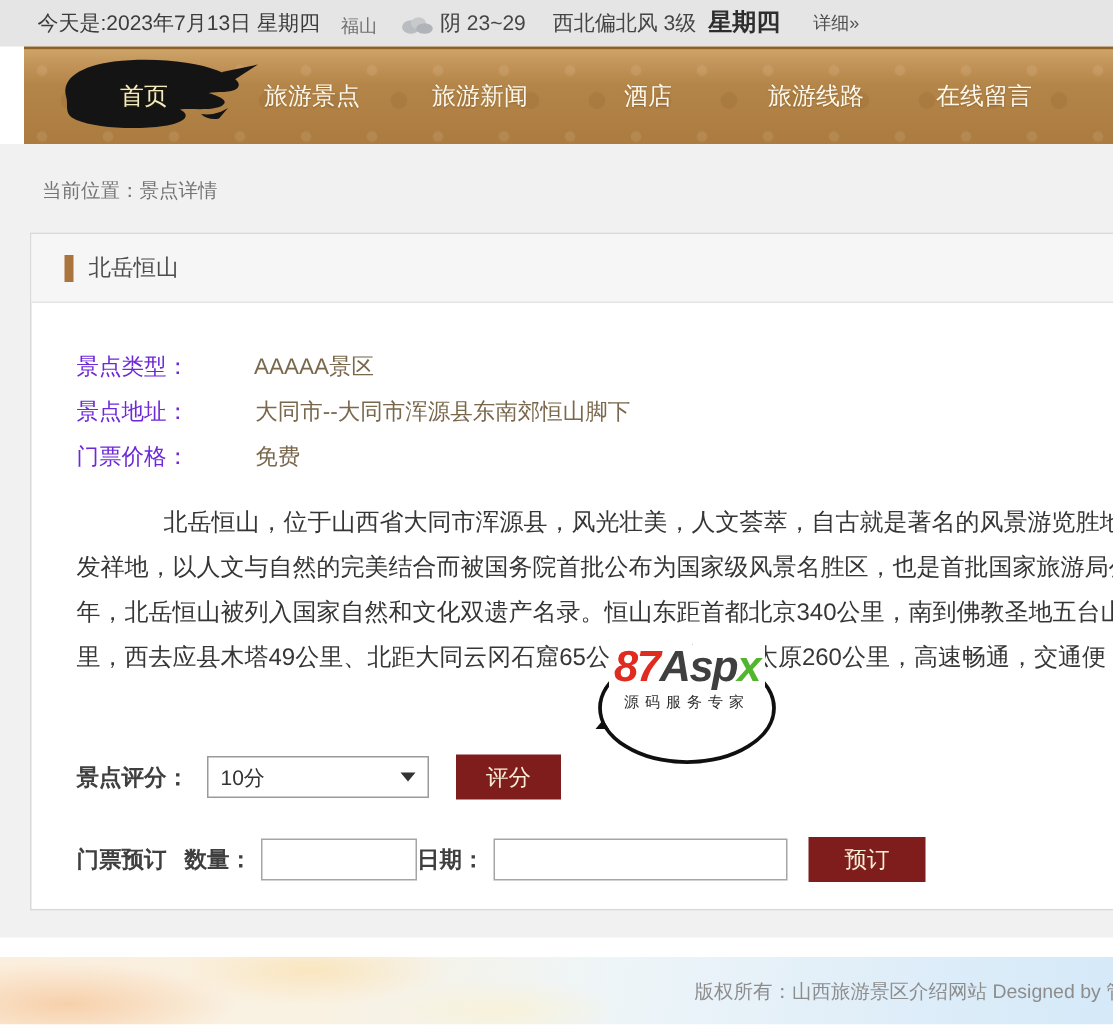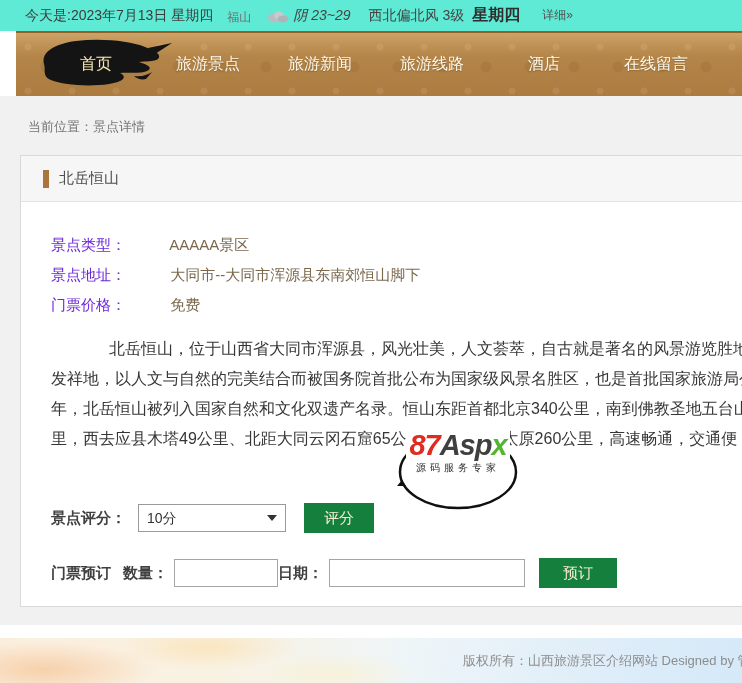--- a/index.html
+++ b/index.html
@@ -4,27 +4,27 @@
 <style>
   html,body{margin:0;padding:0;}
   body{
     width:742px;height:683px;position:relative;overflow:hidden;
     background:#ffffff;
     font-family:"Liberation Sans","DejaVu Sans",sans-serif;
   }
   
   .topbar{
     position:absolute;left:0;top:0;width:742px;height:31px;
-    background:#5eead4;display:flex;align-items:center;
+    background:#e5e5e5;display:flex;align-items:center;
     padding-left:25px;box-sizing:border-box;white-space:nowrap;
   }
   .topbar .date{font-size:14px;color:#3c3c3c;}
   .topbar .city{font-size:12px;color:#6f6f6f;margin-left:14px;position:relative;top:2px;}
   .topbar .cloud{margin-left:14px;display:inline-flex;align-items:center;}
-  .topbar .weather{font-size:14px;color:#454545;margin-left:4px;font-style:italic;}
+  .topbar .weather{font-size:14px;color:#454545;margin-left:4px;}
   .topbar .wind{font-size:14px;color:#454545;margin-left:18px;}
   .topbar .weekday{font-size:16px;color:#2e2e2e;font-weight:bold;margin-left:8px;}
   .topbar .detail{font-size:12px;color:#4f4f4f;margin-left:22px;cursor:pointer;}
   
   .navbar{
     position:absolute;left:16px;top:31px;width:742px;height:65px;box-sizing:border-box;
     border-top:2px solid #8f6128;
     background-image:
       radial-gradient(circle at 12px 14px, rgba(255,245,220,0.10) 3px, rgba(0,0,0,0) 4px),
       radial-gradient(circle at 30px 34px, rgba(110,70,20,0.12) 5px, rgba(0,0,0,0) 6px),
@@ -88,21 +88,21 @@
     border:1px solid #9a9a9a;background:#ffffff;cursor:pointer;
     font-size:14px;color:#333;line-height:26px;padding-left:8px;
   }
   .fake-select .arrow{
     position:absolute;right:8px;top:10px;width:0;height:0;
     border-left:5px solid transparent;border-right:5px solid transparent;
     border-top:6px solid #333;
   }
   .btn{
     height:30px;box-sizing:border-box;border:none;cursor:pointer;
-    background:#15803d;color:#f8eed4;font-size:15px;
+    background:#7f1d1d;color:#f8eed4;font-size:15px;
     font-family:"Liberation Sans","DejaVu Sans",sans-serif;
   }
   .btn-rate{margin-left:18px;width:70px;}
   .booking-row{
     position:absolute;left:30px;top:402px;display:flex;align-items:center;height:30px;
   }
   .booking-row .gap-s{margin-left:12px;}
   .text-input{
     height:28px;box-sizing:border-box;border:1px solid #a5a5a5;background:#fff;
     margin-left:6px;padding:0 4px;font-size:14px;
@@ -153,24 +153,24 @@
       </svg>
       <span>首页</span>
     </div>
     <div class="nav-item">
       <span>旅游景点</span>
     </div>
     <div class="nav-item">
       <span>旅游新闻</span>
     </div>
     <div class="nav-item">
+      <span>酒店</span>
+    </div>
+    <div class="nav-item">
       <span>旅游线路</span>
-    </div>
-    <div class="nav-item">
-      <span>酒店</span>
     </div>
     <div class="nav-item">
       <span>在线留言</span>
     </div>
   </div>
 </div>
 
 <div class="content-bg"></div>
 <div class="breadcrumb">当前位置：景点详情</div>
 

